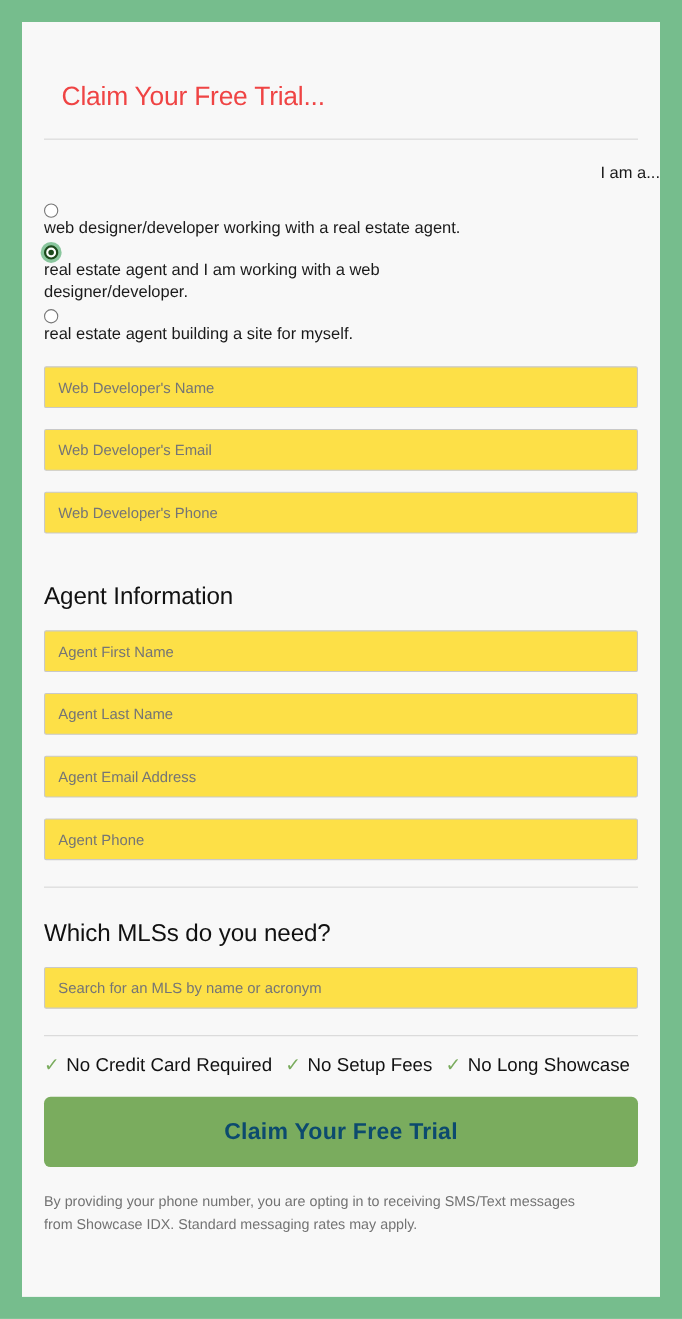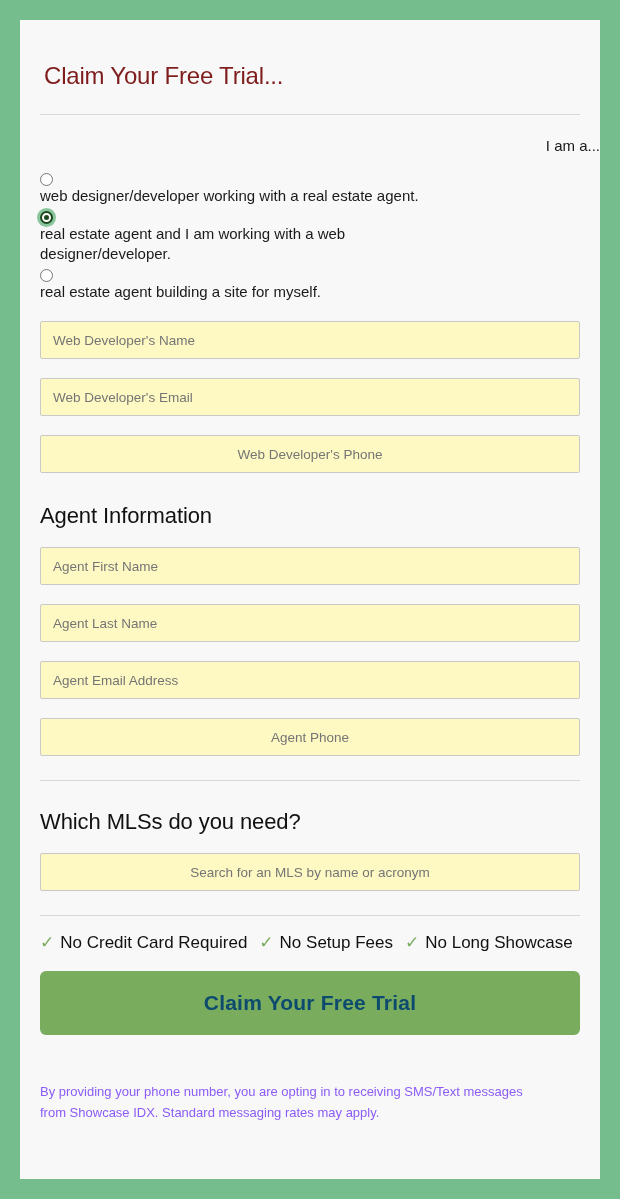--- a/index.html
+++ b/index.html
@@ -19,22 +19,22 @@
     left: 20px;
     top: 20px;
     width: 580px;
     height: 1159px;
     background: #f8f8f8;
     overflow: hidden;
   }
   .page-title {
     font-size: 24px;
     font-weight: 400;
-    color: #7f1d1d;
-    margin: 4px;
+    color: #ef4444;
+    margin: 16px;
     padding: 38px 0 0 20px;
     letter-spacing: -0.2px;
   }
   .divider {
     height: 1px;
     background: #d8d8d8;
     margin: 24px 20px 0 20px;
   }
   .label-iama {
     font-size: 15px;
@@ -90,33 +90,33 @@
     margin: 0;
     padding: 28px 0 0 20px;
     letter-spacing: -0.1px;
   }
   .fields {
     padding: 18px 20px 0 20px;
   }
   .field {
     width: 100%;
     height: 38px;
-    background: #fef9c3;
+    background: #fde047;
     border: 1px solid #c9c9c9;
     border-radius: 2px;
     padding: 0 12px;
     font-size: 13.5px;
     color: #6a6a6a;
     font-family: "Liberation Sans", sans-serif;
     margin-bottom: 19px;
     outline: none;
     display: block;
   }
   .field::placeholder { color: #757575; opacity: 1; }
-  .field:last-child { margin-bottom: 2px; text-align: center; }
+  .field:last-child { margin-bottom: 16px; }
   .features {
     display: flex;
     align-items: baseline;
     padding: 16px 0 0 20px;
     gap: 0;
     white-space: nowrap;
   }
   .feature {
     display: inline-flex;
     align-items: baseline;
@@ -142,24 +142,23 @@
     color: #0c4a6e;
     font-size: 21px;
     font-weight: bold;
     font-family: "Liberation Sans", sans-serif;
     cursor: pointer;
     letter-spacing: 0.2px;
   }
   .disclaimer {
     padding: 21px 22px 0 20px;
     font-size: 13px;
-    color: #8b5cf6;
+    color: #737373;
     line-height: 1.55;
     max-width: 540px;
-    margin-top: 26px;
   }
 </style>
 </head>
 <body>
 
 <div id="form-card">
 
   <h1 class="page-title">Claim Your Free Trial...</h1>
 
   <div class="divider"></div>

